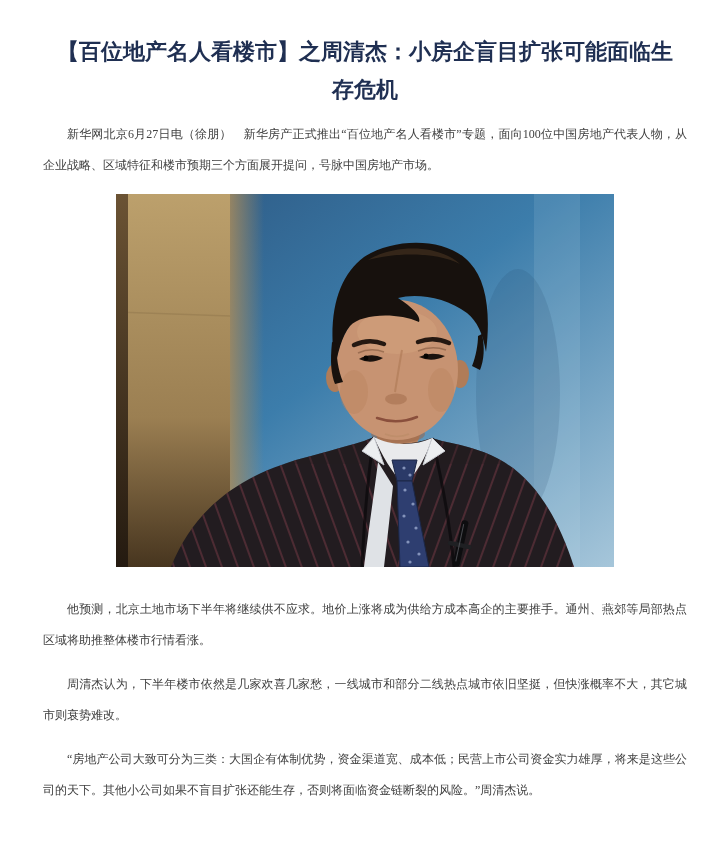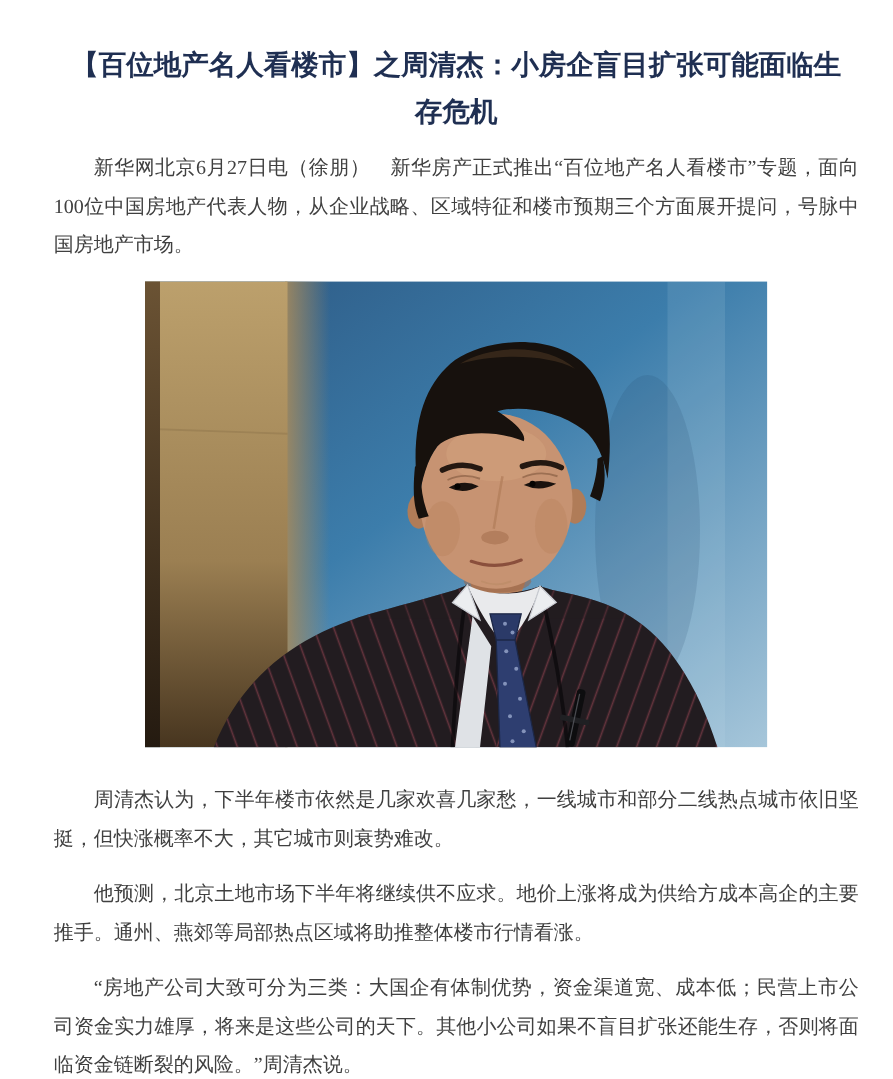--- a/index.html
+++ b/index.html
@@ -17,21 +17,21 @@
   .article-title{
     font-size:22px;
     font-weight:bold;
     line-height:38px;
     text-align:center;
     color:#1f2f52;
     margin:0 auto 10px auto;
     max-width:632px;
   }
   .article p{
-    font-size:16px;
+    font-size:12px;
     line-height:31px;
     margin:0 0 13px 0;
     text-indent:2em;
     text-align:justify;
   }
   figure.photo{
     width:498px;height:373px;
     margin:3px auto 27px auto;
     padding:0;
     overflow:hidden;
@@ -162,17 +162,17 @@
 
         <g transform="rotate(12 345 350)">
           <rect x="341" y="326" width="7" height="47" rx="3" fill="#0d0d0f"></rect>
           <rect x="332" y="349" width="24" height="4.5" rx="2" fill="#1f2023"></rect>
           <line x1="343.5" y1="330" x2="343.5" y2="368" stroke="#585a60" stroke-width="1" opacity="0.8"></line>
         </g>
       </g>
     </svg>
   </figure>
 
+  <p>他预测，北京土地市场下半年将继续供不应求。地价上涨将成为供给方成本高企的主要推手。通州、燕郊等局部热点区域将助推整体楼市行情看涨。</p>
   <p>周清杰认为，下半年楼市依然是几家欢喜几家愁，一线城市和部分二线热点城市依旧坚挺，但快涨概率不大，其它城市则衰势难改。</p>
-  <p>他预测，北京土地市场下半年将继续供不应求。地价上涨将成为供给方成本高企的主要推手。通州、燕郊等局部热点区域将助推整体楼市行情看涨。</p>
   <p>“房地产公司大致可分为三类：大国企有体制优势，资金渠道宽、成本低；民营上市公司资金实力雄厚，将来是这些公司的天下。其他小公司如果不盲目扩张还能生存，否则将面临资金链断裂的风险。”周清杰说。</p>
 
 </div>
 
 </body></html>

